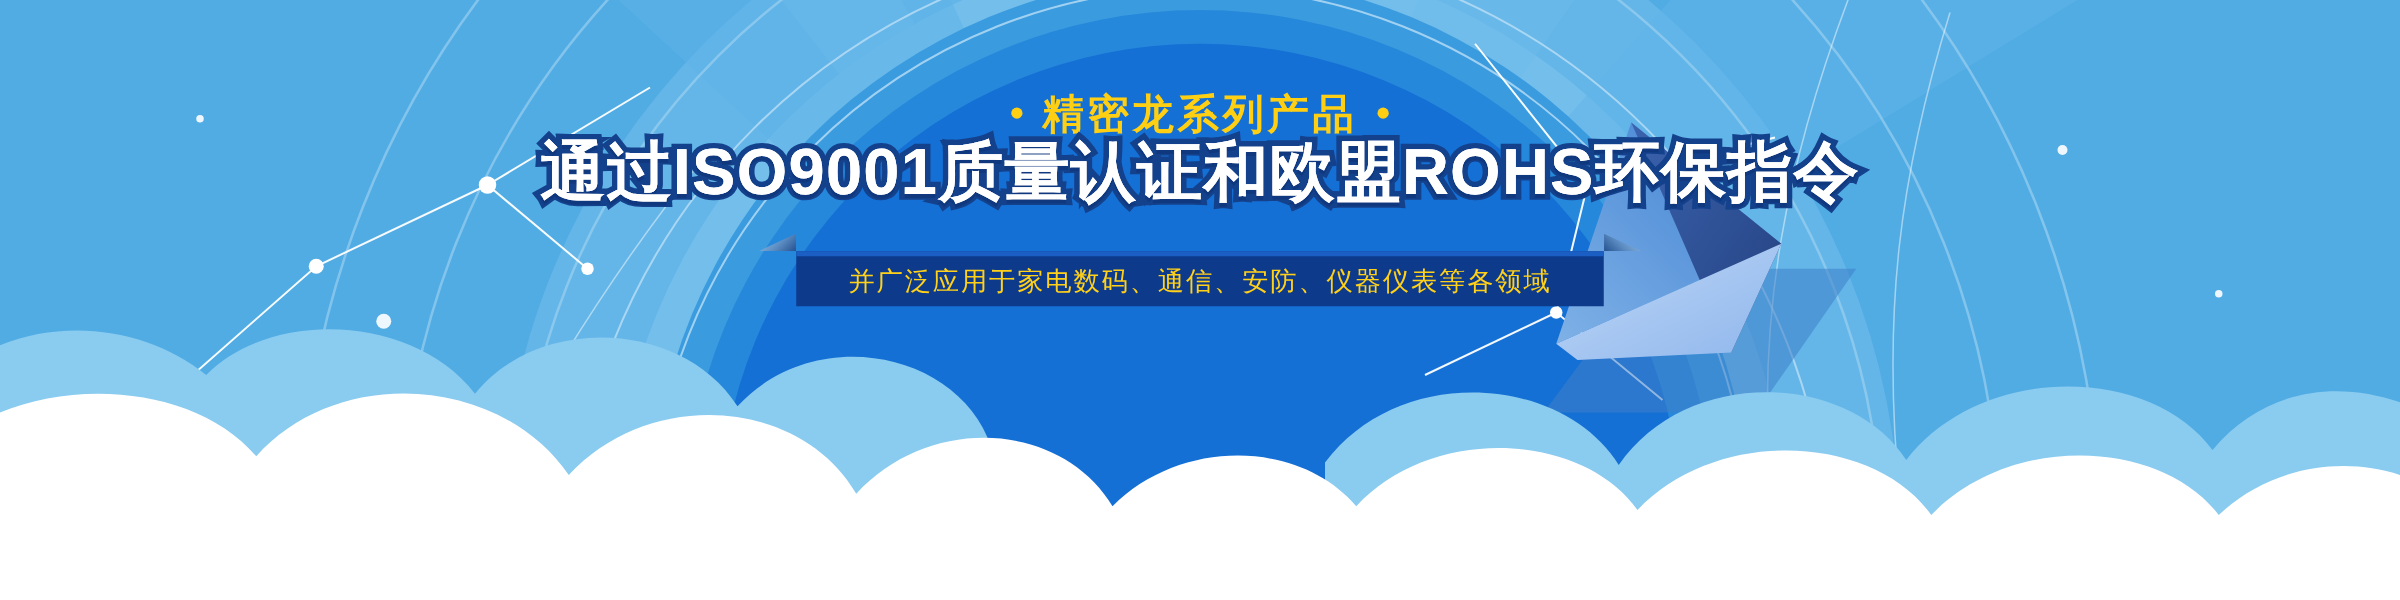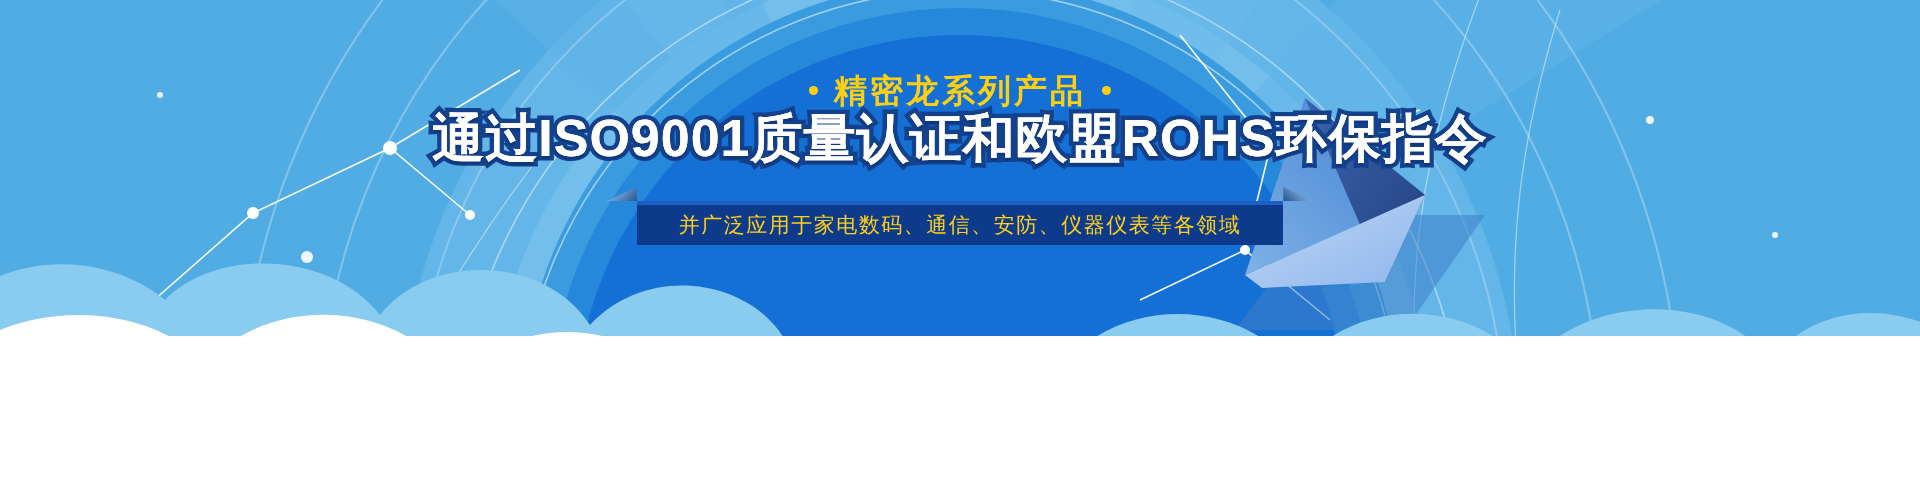--- a/index.html
+++ b/index.html
@@ -1,19 +1,19 @@
 <!DOCTYPE html>
 <html><head>
 <meta charset="utf-8">
 <style>
   html,body{margin:0;padding:0;background:#ffffff;}
   *{box-sizing:border-box;}
   .banner{
     position:relative;
-    width:1920px;height:336px;
+    width:1920px;height:480px;
     overflow:hidden;
     background:#51ACE4;
     font-family:"Liberation Sans","DejaVu Sans",sans-serif;
   }
   .layer{position:absolute;left:0;top:0;width:1920px;height:480px;}
   svg.layer{display:block;}
 
   
   .content{
     position:absolute;left:0;top:0;width:1920px;height:480px;

